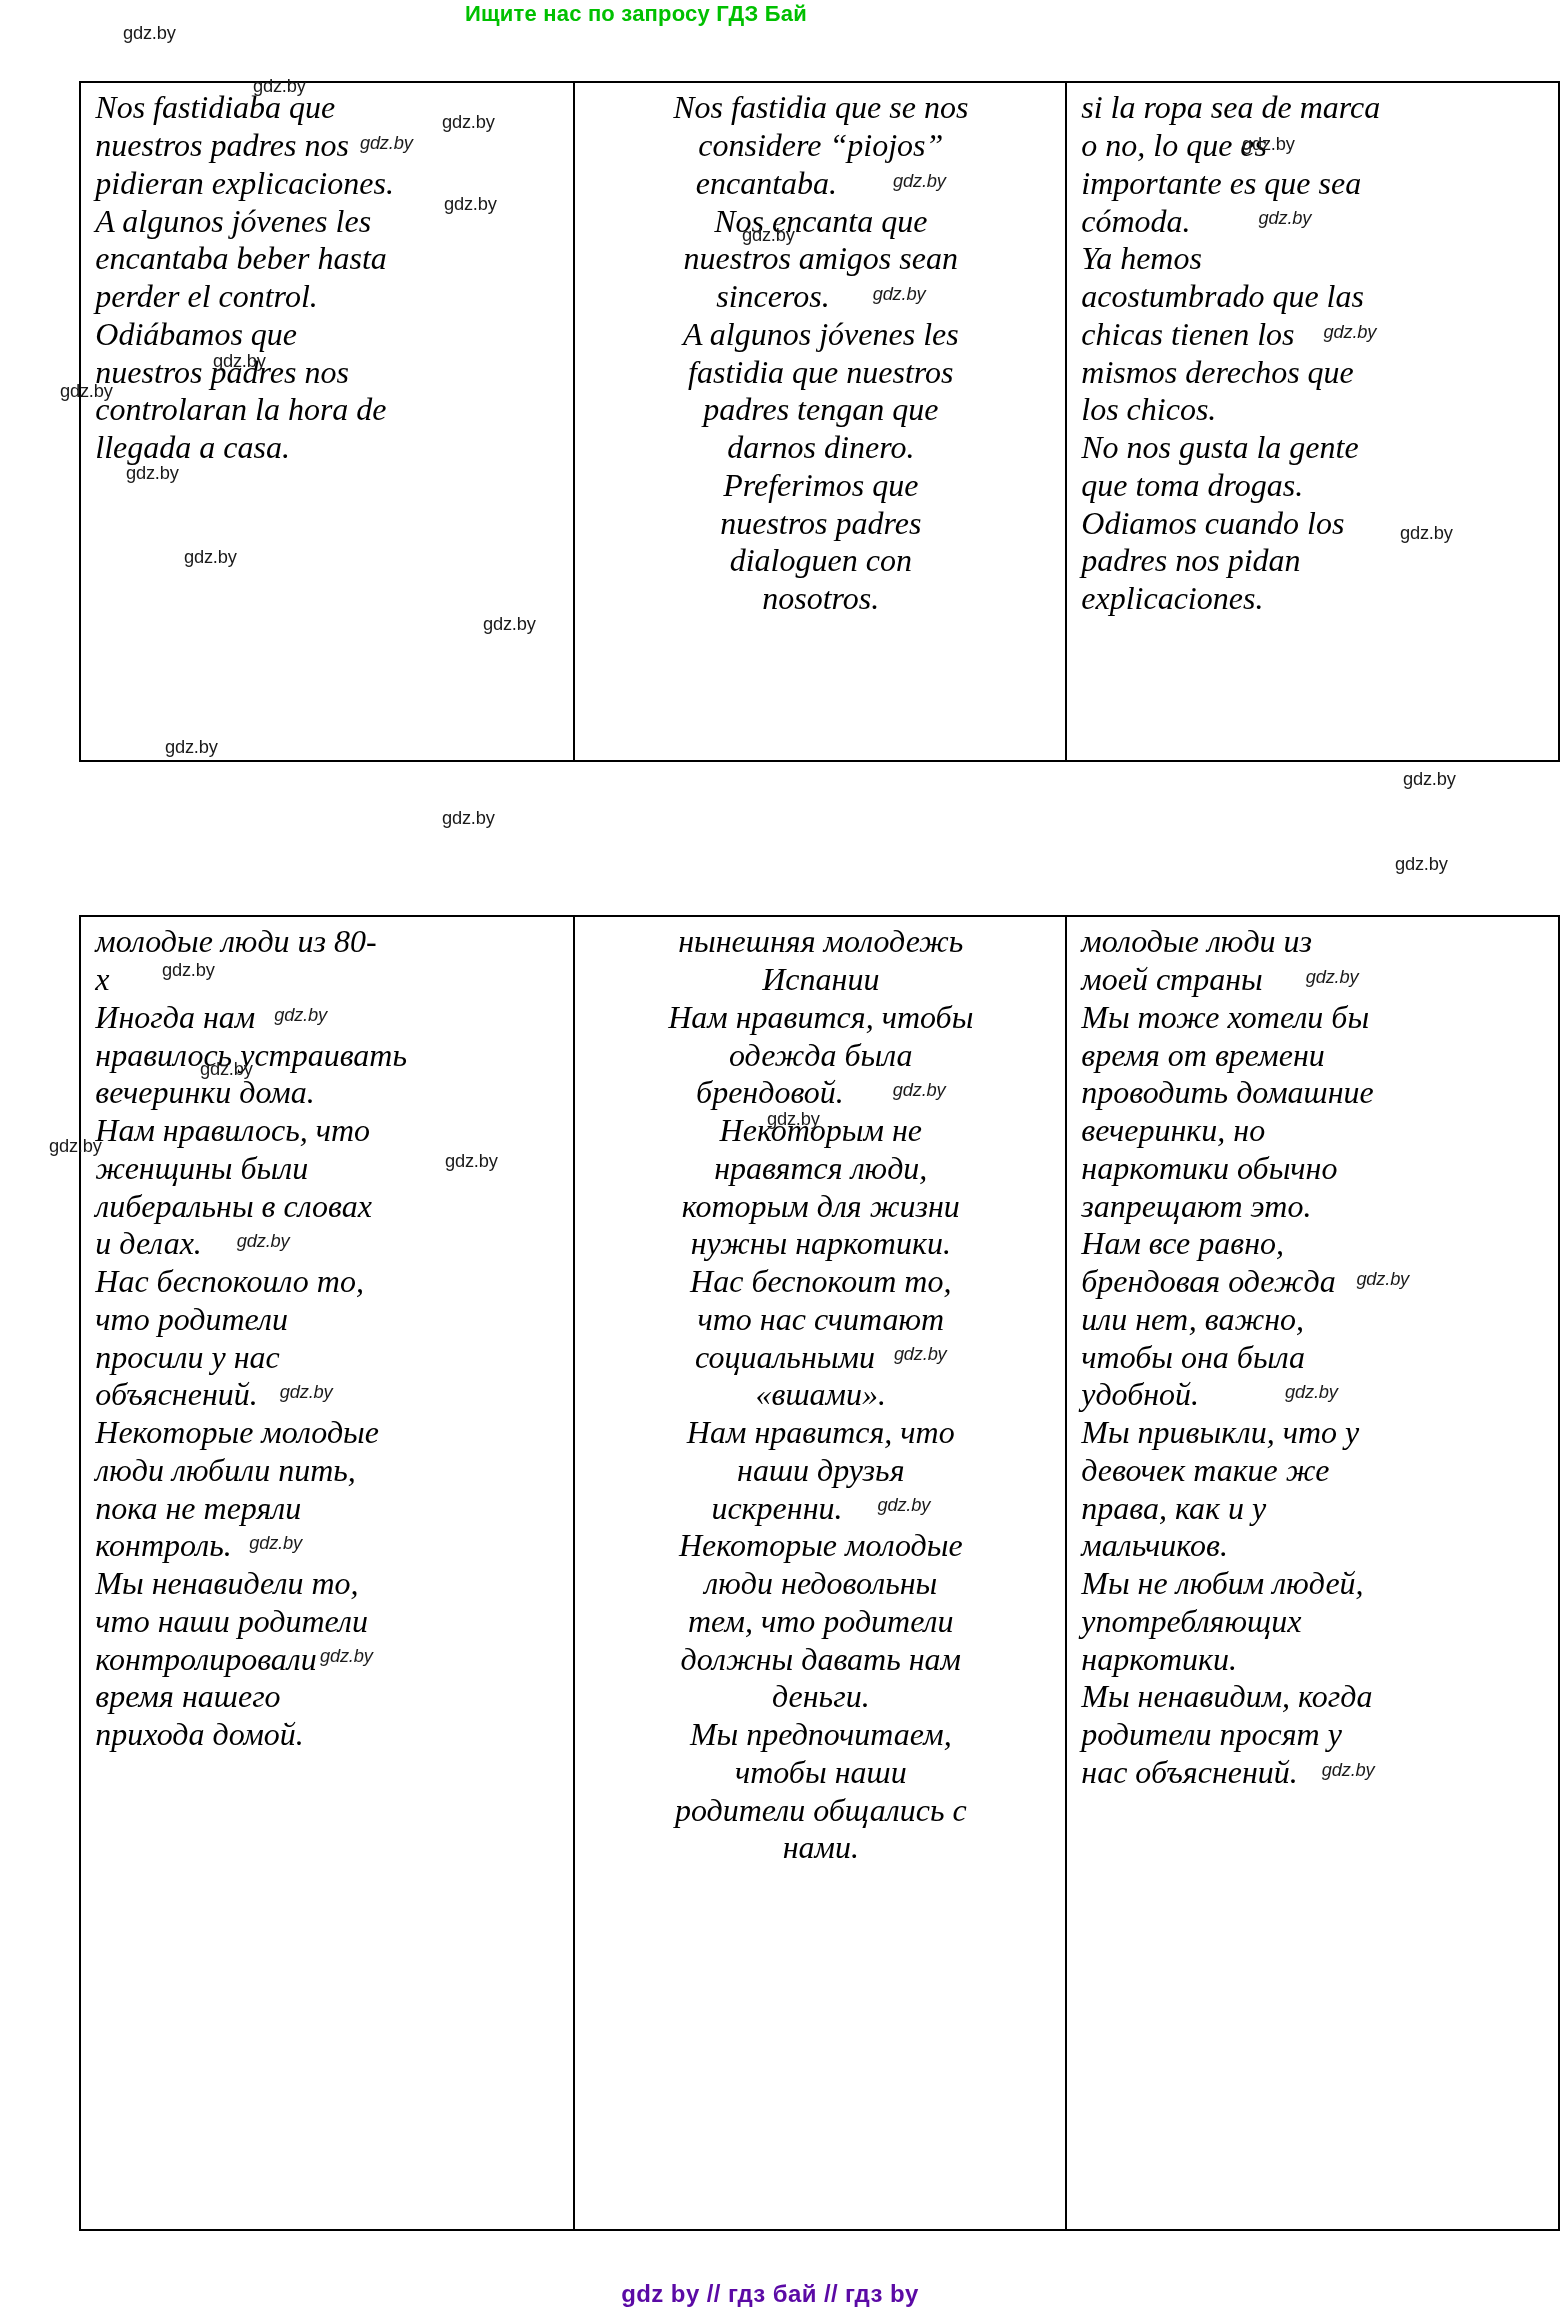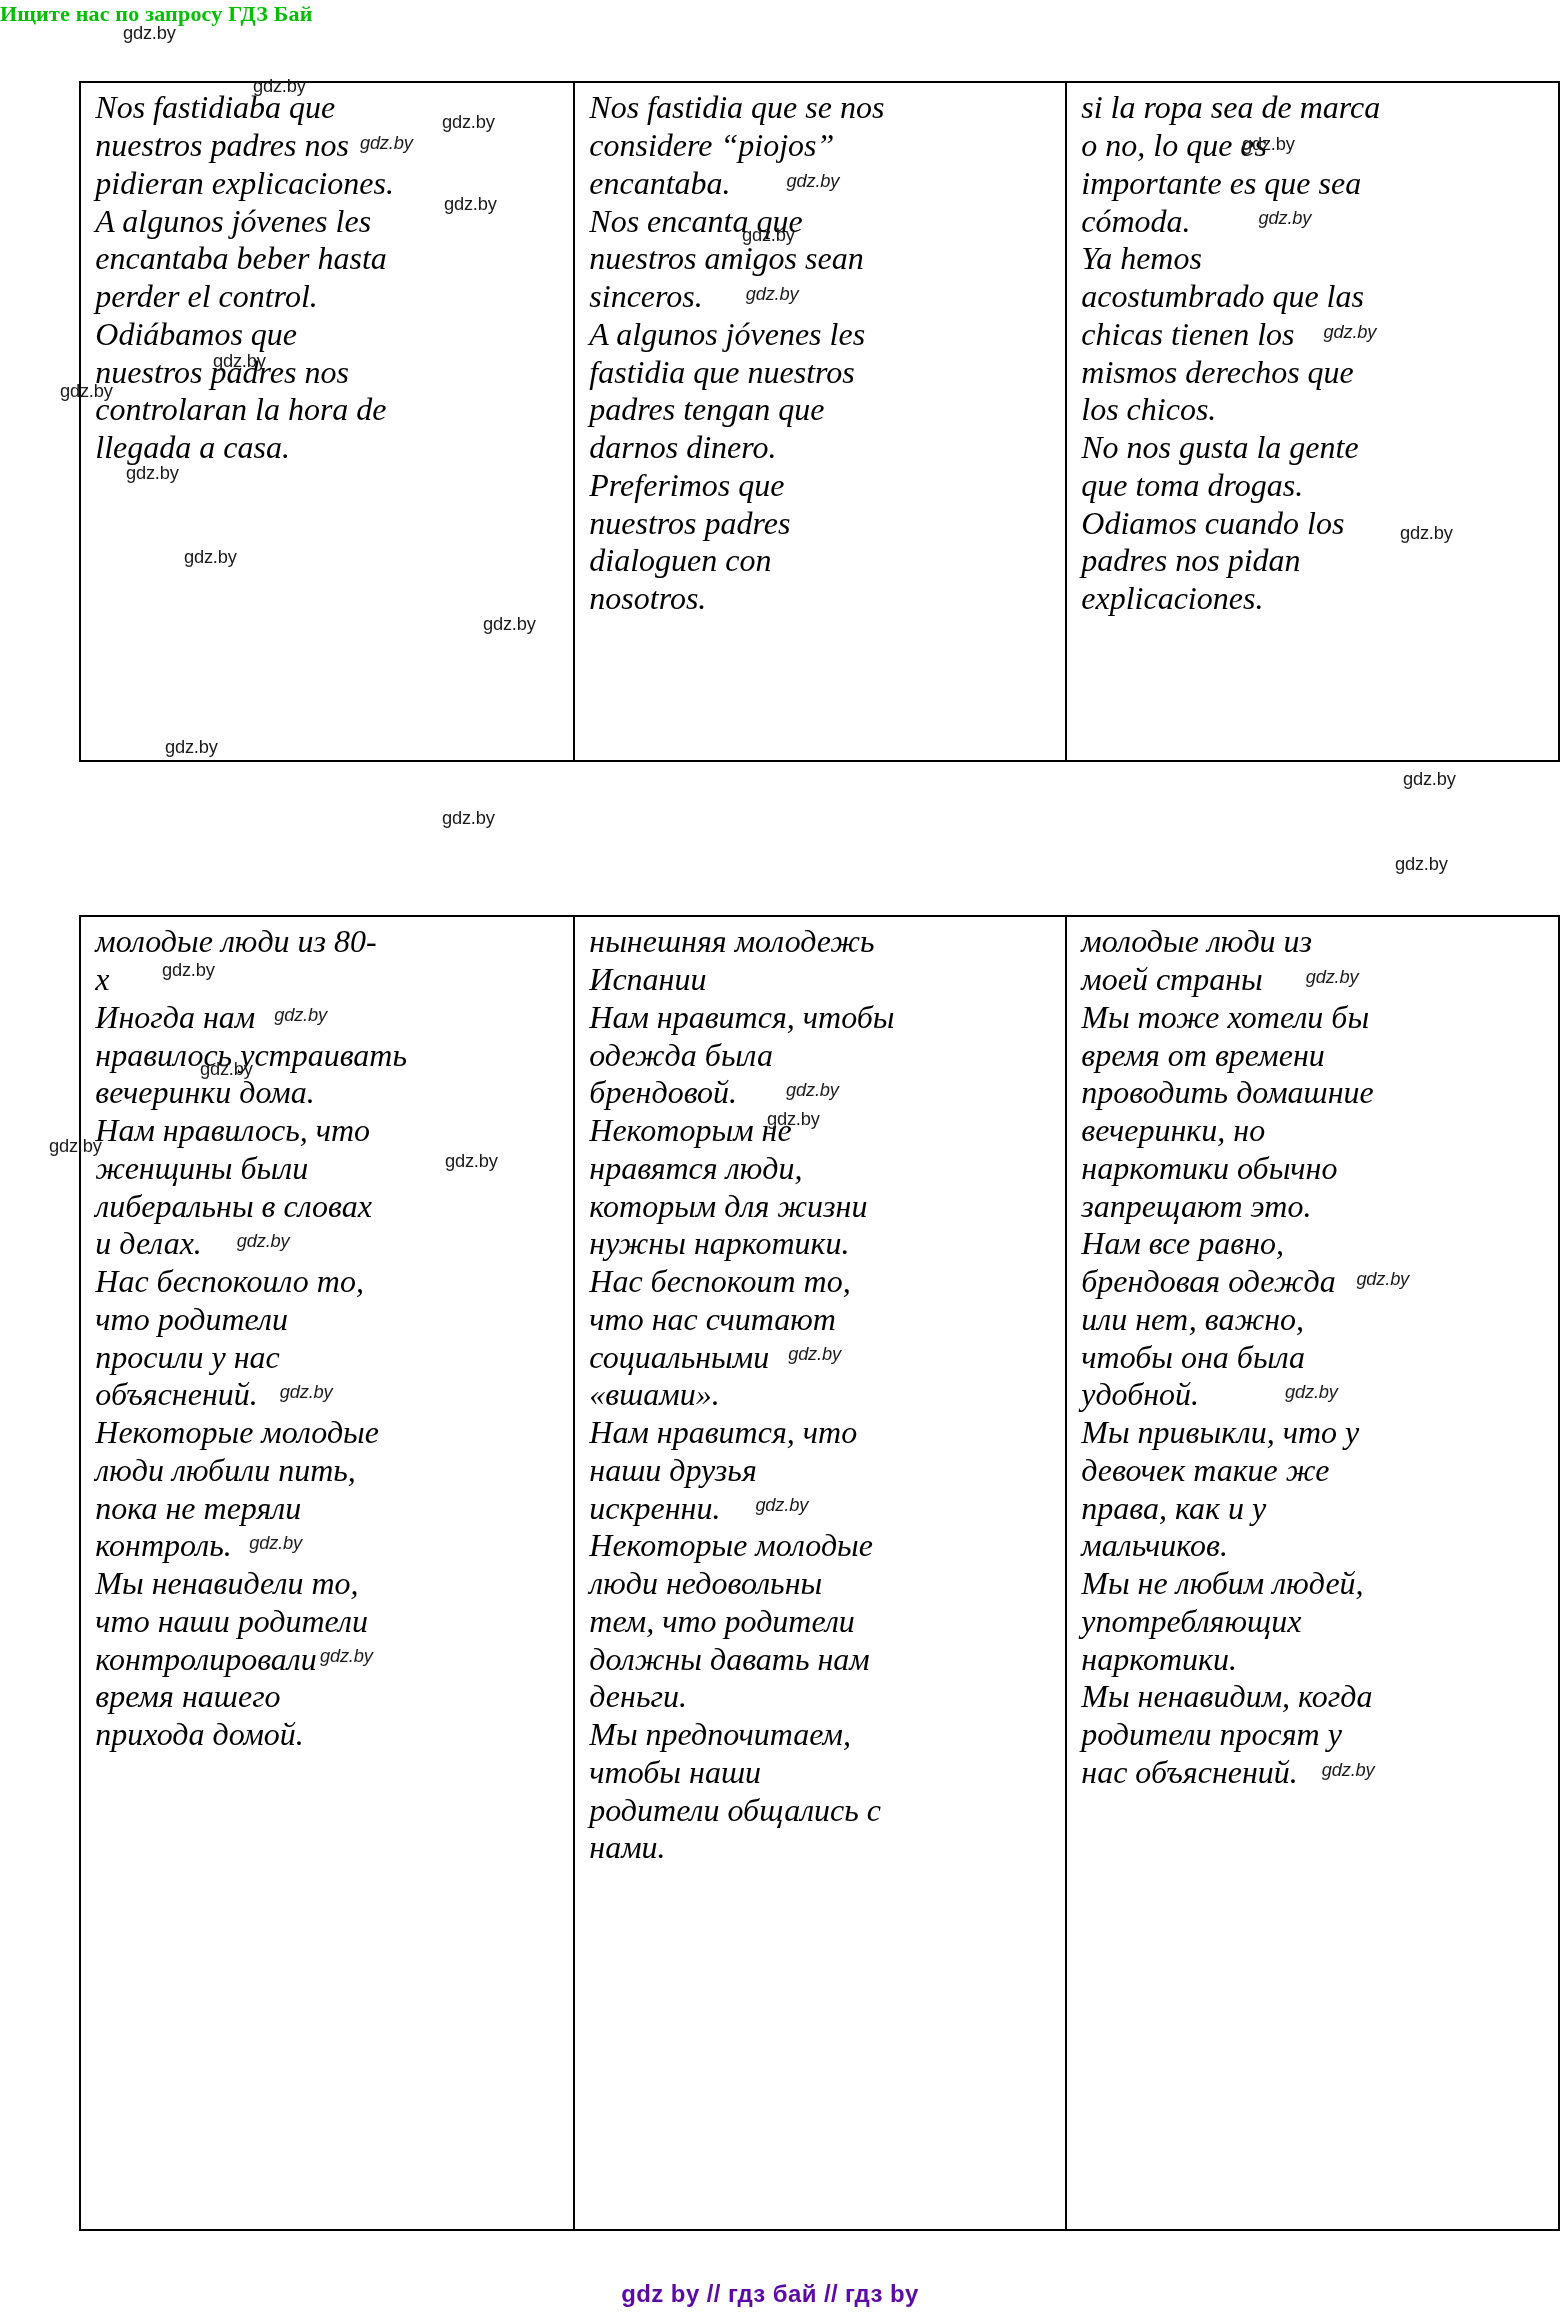--- a/index.html
+++ b/index.html
@@ -15,22 +15,22 @@
     font-family: "Liberation Serif", "DejaVu Serif", serif;
     overflow: hidden;
   }
 
   
   .top-banner {
     position: absolute;
     top: 0px;
     left: 0;
     width: 1272px;
-    text-align: left;
-    font-family: Liberation Serif, serif;
+    text-align: center;
+    font-family: Liberation Sans, sans-serif;
     font-size: 22px;
     font-weight: bold;
     color: #00c000;
     letter-spacing: 0.2px;
     line-height: 27px;
     white-space: nowrap;
   }
 
   
   .bottom-banner {
@@ -68,21 +68,21 @@
   }
   .tbl td p {
     margin: 0;
     padding: 0;
   }
 
   #table-one { top: 81px; }
   #table-two { top: 915px; }
 
   #table-one td.c1, #table-two td.c1 { width: 465px; }
-  #table-one td.c2, #table-two td.c2 { width: 463px; }
+  #table-one td.c2, #table-two td.c2 { width: 463px; text-align: center; }
   #table-one td.c3, #table-two td.c3 { width: 464px; }
 
   #table-one td.c1 { height: 660px; }
   #table-two td.c1 { height: 1295px; }
 
   
   .wm {
     font-family: "Liberation Sans", "DejaVu Sans", sans-serif;
     font-size: 18.3px;
     font-weight: normal;

